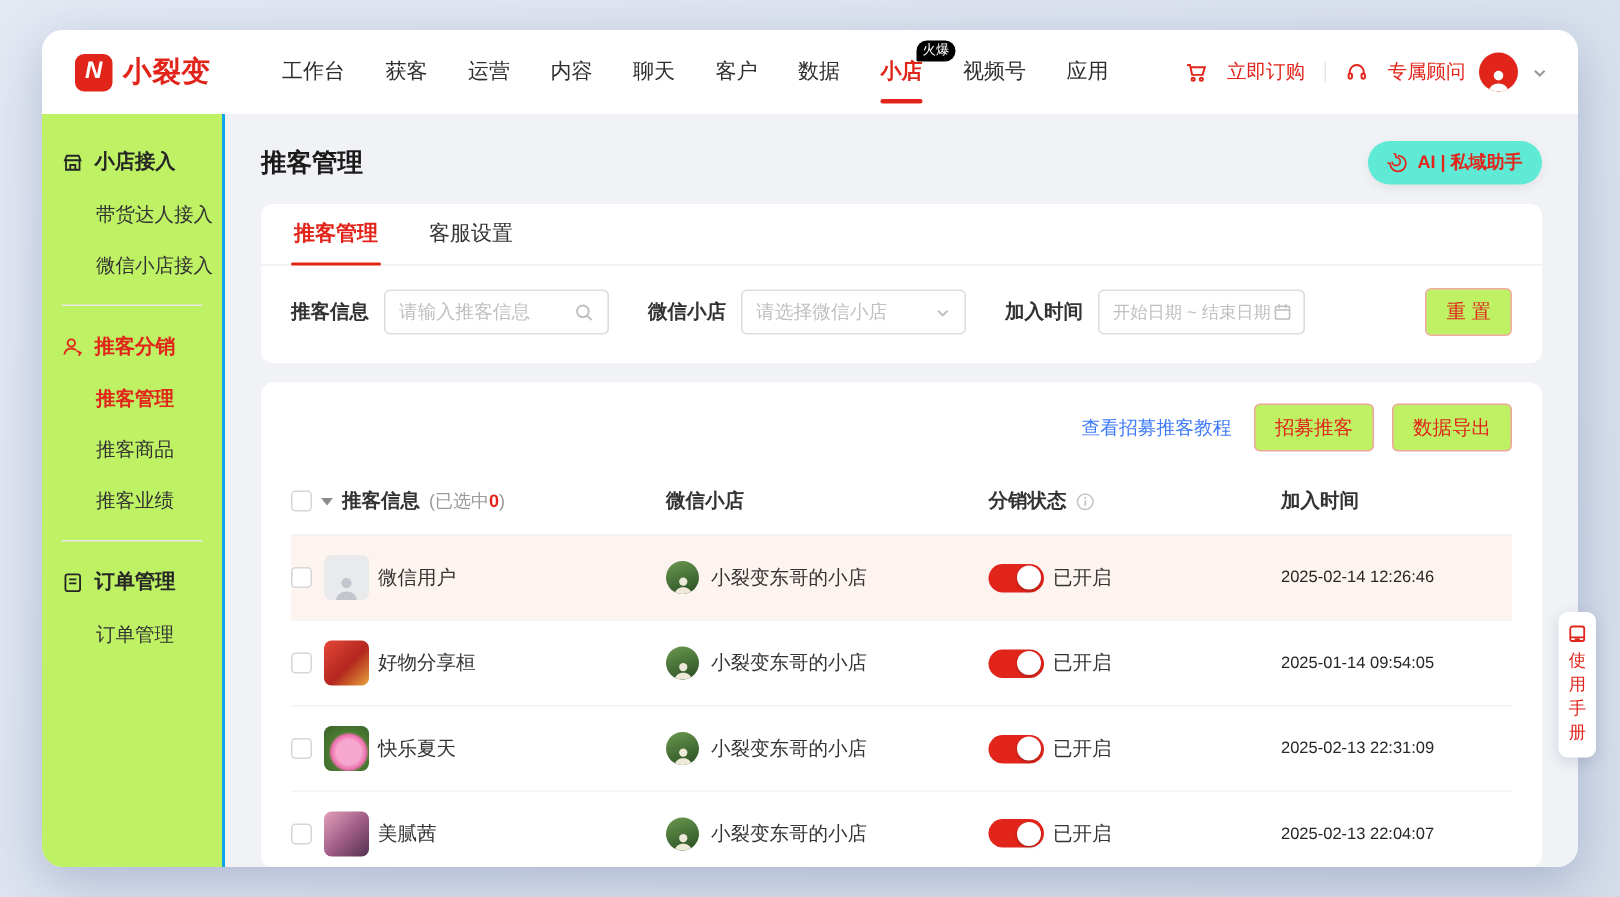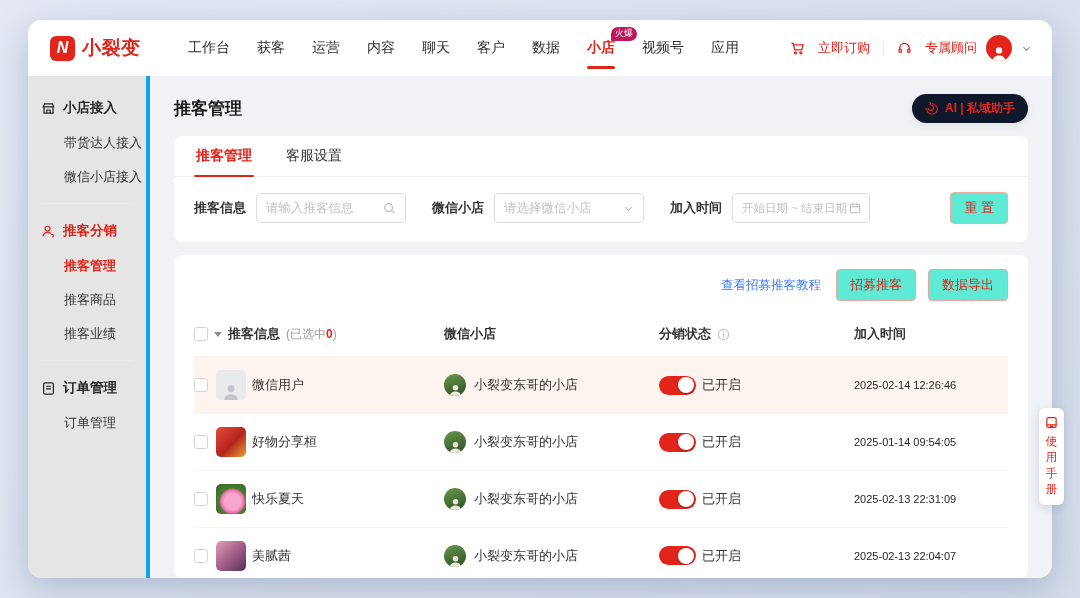--- a/index.html
+++ b/index.html
@@ -19,64 +19,64 @@
   .logo-mark { width:25px; height:25px; border-radius:6px; background:#e1251b; color:#fff;
                font-weight:900; font-style:italic; display:flex; align-items:center;
                justify-content:center; font-size:16px; }
   .logo-text { color:#e1251b; font-size:19px; font-weight:800; letter-spacing:.5px; white-space:nowrap; }
   .menu { display:flex; gap:27px; margin-left:20px; height:56px; align-items:center; }
   .menu-item { position:relative; font-size:14px; color:#2e2e2e; height:100%; display:flex;
                align-items:center; cursor:pointer; white-space:nowrap; }
   .menu-item.active { color:#e1251b; font-weight:700; }
   .menu-item.active::after { content:''; position:absolute; left:50%; transform:translateX(-50%);
                bottom:7px; width:28px; height:3px; border-radius:2px; background:#e1251b; }
-  .badge { position:absolute; top:7px; left:calc(100% - 4px); background:#be185d; color:#fff;
+  .badge { position:absolute; top:7px; left:calc(100% - 4px); background:#000000; color:#fff;
            font-size:9px; line-height:1; padding:2px 4px 3px; border-radius:7px 7px 7px 1px;
            font-weight:500; white-space:nowrap; }
   .nav-right { margin-left:auto; display:flex; align-items:center; gap:9px; }
   .nav-action { display:flex; align-items:center; gap:13px; color:#e1251b; font-size:13px; cursor:pointer; white-space:nowrap; }
   .v-div { width:1px; height:14px; background:#e8e8e8; margin:0 4px; }
   .avatar-top { width:26px; height:26px; border-radius:50%; background:#e1251b; display:flex;
                 align-items:flex-end; justify-content:center; overflow:hidden; cursor:pointer; }
   .chev { display:flex; align-items:center; cursor:pointer; }
 
   
   .app-body { flex:1; display:flex; min-height:0; }
 
-  .sidebar { flex:0 0 122px; background:#e5e5e5; padding-top:14px; border-right:4px solid #0ea5e9; overflow:hidden; }
+  .sidebar { flex:0 0 122px; background:#bef264; padding-top:14px; border-right:2px solid #0ea5e9; overflow:hidden; }
   .s-head { display:flex; align-items:center; gap:7px; padding:9px 8px 9px 13px; font-size:13.5px;
             font-weight:600; color:#262626; cursor:pointer; white-space:nowrap; }
   .s-head.red { color:#e1251b; }
   .s-icon { display:flex; align-items:center; }
   .s-item { padding:8px 4px 8px 36px; font-size:13px; color:#333; cursor:pointer; white-space:nowrap; }
   .s-item.active { color:#e1251b; font-weight:700; }
   .s-divider { height:1px; background:#e9e9e9; margin:9px 13px; }
 
   .main { flex:1; background:#f0f2f5; padding:18px 24px 0; overflow:hidden; display:flex; flex-direction:column; }
   .page-head { display:flex; align-items:center; justify-content:space-between; }
   .page-title { font-size:17px; font-weight:700; color:#1a1a1a; }
-  .ai-pill { display:flex; align-items:center; gap:6px; background:#0f172a; border:none;
+  .ai-pill { display:flex; align-items:center; gap:6px; background:#5eead4; border:none;
              border-radius:999px; padding:6px 13px; color:#e1251b; font-size:12px; font-weight:600;
              box-shadow:0 2px 8px rgba(0,0,0,.07); cursor:pointer; white-space:nowrap; }
 
   .card { background:#fff; border-radius:8px; }
   .card-filters { margin-top:13px; }
   .tabs { display:flex; gap:30px; padding:0 20px; border-bottom:1px solid #f0f0f0; }
   .tab { position:relative; padding:11px 2px; font-size:14px; color:#333; cursor:pointer; white-space:nowrap; }
   .tab.active { color:#e1251b; font-weight:700; }
   .tab.active::after { content:''; position:absolute; left:0; right:0; bottom:-1px; height:2.5px;
                        background:#e1251b; border-radius:2px; }
   .filters { display:flex; align-items:center; padding:15px 20px 18px; }
   .f-group { display:flex; align-items:center; margin-right:26px; }
   .f-label { font-size:13px; color:#333; font-weight:600; margin-right:10px; white-space:nowrap; }
   .input { display:flex; align-items:center; justify-content:space-between; height:30px;
            border:1px solid #dcdcdc; border-radius:4px; background:#fff; padding:0 9px; cursor:text; }
   .input .ph { color:#c0c0c0; font-size:12.5px; white-space:nowrap; }
   .w150 { width:150px; } .w136 { width:138px;text-align:center; }
-  .btn-outline { background:#5eead4; border:1px solid #efa49b; color:#e1251b; font-size:13px;
+  .btn-outline { background:#bef264; border:1px solid #efa49b; color:#e1251b; font-size:13px;
                  border-radius:4px; padding:6px 13px; cursor:pointer; white-space:nowrap; }
   .reset { margin-left:auto; border-color:#f2aaa2; }
 
   .card-table { margin-top:13px; flex:1; min-height:0; padding:14px 20px 0; display:flex; flex-direction:column; }
   .toolbar { display:flex; align-items:center; justify-content:flex-end; gap:12px; }
   .link { color:#3e7bfa; font-size:12.5px; cursor:pointer; text-decoration:none; margin-right:3px; white-space:nowrap; }
   .table { margin-top:11px; flex:1; min-height:0; }
   .thead { display:flex; align-items:center; height:44px; font-size:13px; color:#333; font-weight:700; }
   .col { display:flex; align-items:center; }
   .c1 { flex:0 0 250px; gap:6px; }

